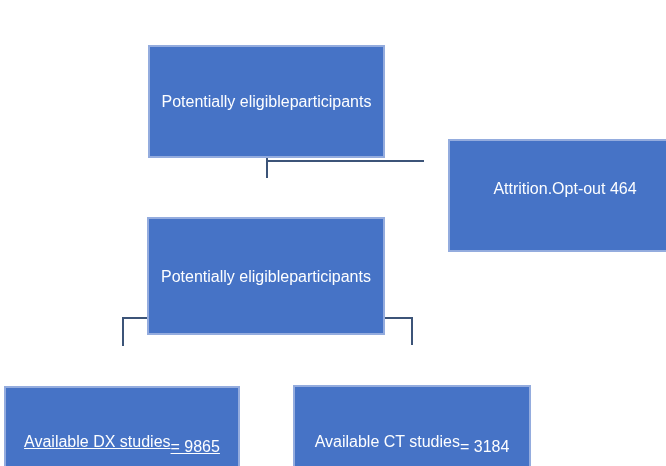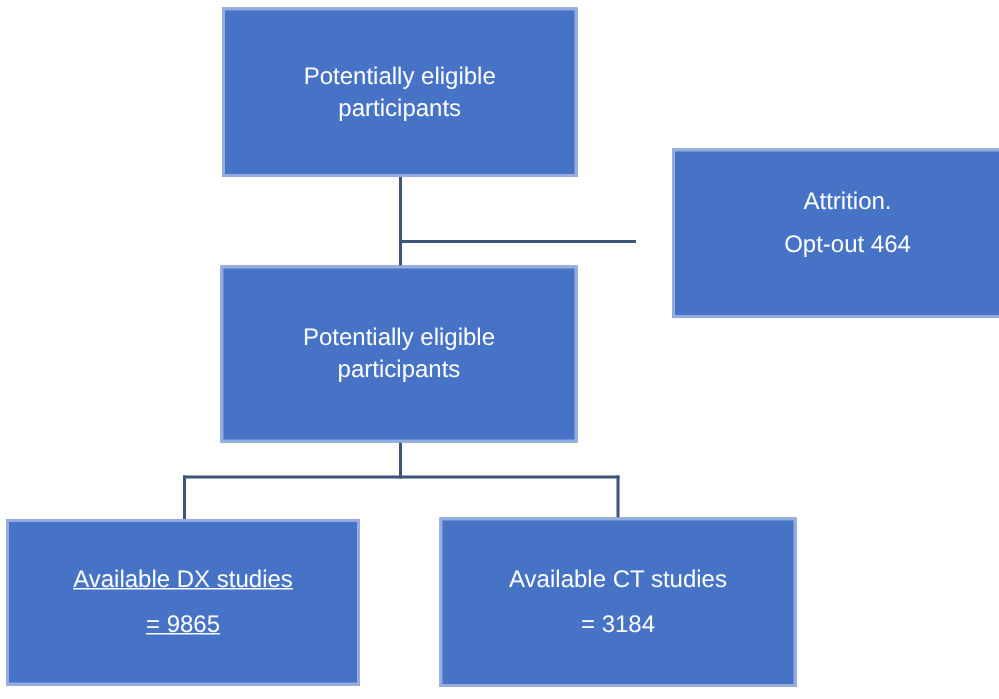--- a/index.html
+++ b/index.html
@@ -15,25 +15,26 @@
     font-family: "Liberation Sans", "DejaVu Sans", sans-serif;
     overflow: hidden;
   }
   .box {
     position: absolute;
     box-sizing: border-box;
     background: var(--box-fill, #4673C6);
     border: 2px solid var(--box-border, #94ACDE);
     color: var(--text, #FDFEFF);
     display: flex;
-    flex-direction: column;
+    flex-direction: row;
     align-items: center;
     justify-content: center;
     text-align: center;
     font-size: 16px;
+    margin-top: 40px;
   }
   .box .line {
     line-height: 21px;
     white-space: nowrap;
   }
   .box .stat {
     margin-top: 6px;
   }
   .box.attrition-box .line {
     margin: 4px 0;

